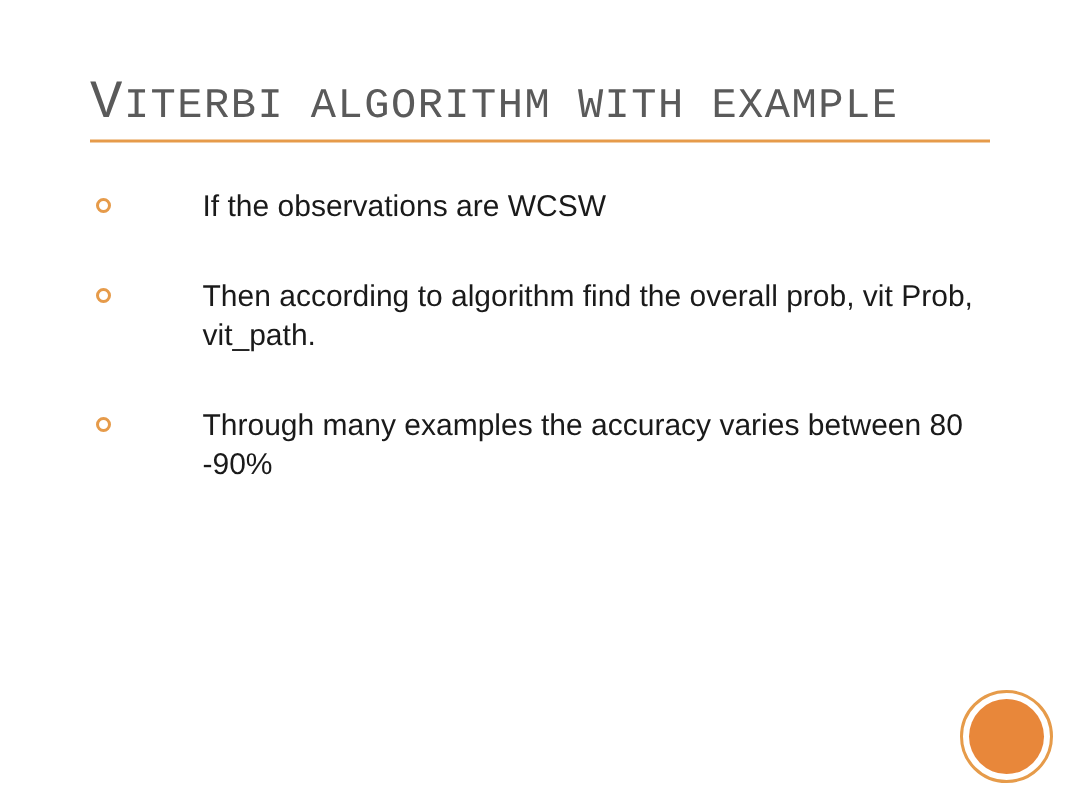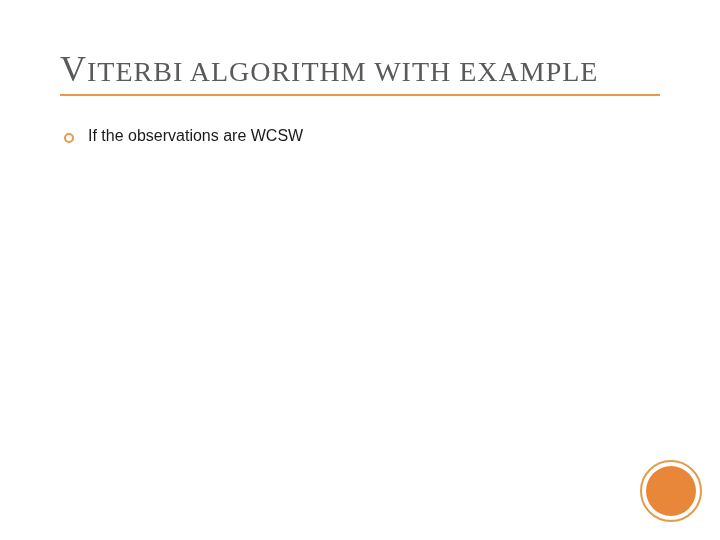--- a/index.html
+++ b/index.html
@@ -16,40 +16,41 @@
     height: 100%;
     padding: 48px 60px 40px 60px;
     position: relative;
   }
   .title {
     font-size: 28px;
     font-weight: 400;
     color: #5a5a5a;
     letter-spacing: 1px;
     margin-bottom: 4px;
-    font-family: Liberation Serif, serif;
+    font-family: Liberation Mono, monospace;
   }
   .title .first-letter {
     font-size: 36px;
   }
   .divider {
     border: none;
     border-top: 2px solid #e69b4a;
     margin-bottom: 30px;
   }
   .content {
     padding-left: 4px;
   }
   .bullet-item {
     display: flex;
     align-items: flex-start;
     margin-bottom: 34px;
-    font-size: 16px;
+    font-size: 20px;
     color: #1a1a1a;
     line-height: 1.3;
+    gap: 47px;
   }
   .bullet {
     display: inline-block;
     width: 10px;
     height: 10px;
     border: 2px solid #e69b4a;
     border-radius: 50%;
     margin-right: 14px;
     margin-top: 7px;
     flex-shrink: 0;
@@ -87,18 +88,26 @@
 <div class="slide">
   <h1 class="title">
     <span class="first-letter">V</span><span>ITERBI ALGORITHM WITH EXAMPLE</span>
   </h1>
   <hr class="divider">
   <div class="content">
     <div class="bullet-item">
       <span class="bullet"></span>
       <span class="bullet-text">If the observations are WCSW</span>
     </div>
+    <div class="bullet-item">
+      <span class="bullet"></span>
+      <span class="bullet-text">Then according to algorithm find the overall prob, vit Prob, vit_path.</span>
+    </div>
+    <div class="bullet-item">
+      <span class="bullet"></span>
+      <span class="bullet-text">Through many examples the accuracy varies between 80 -90%</span>
+    </div>
   </div>
   <div class="circle-decor">
     <div class="circle-outer"></div>
     <div class="circle-inner"></div>
   </div>
 </div>
 
 </body></html>

